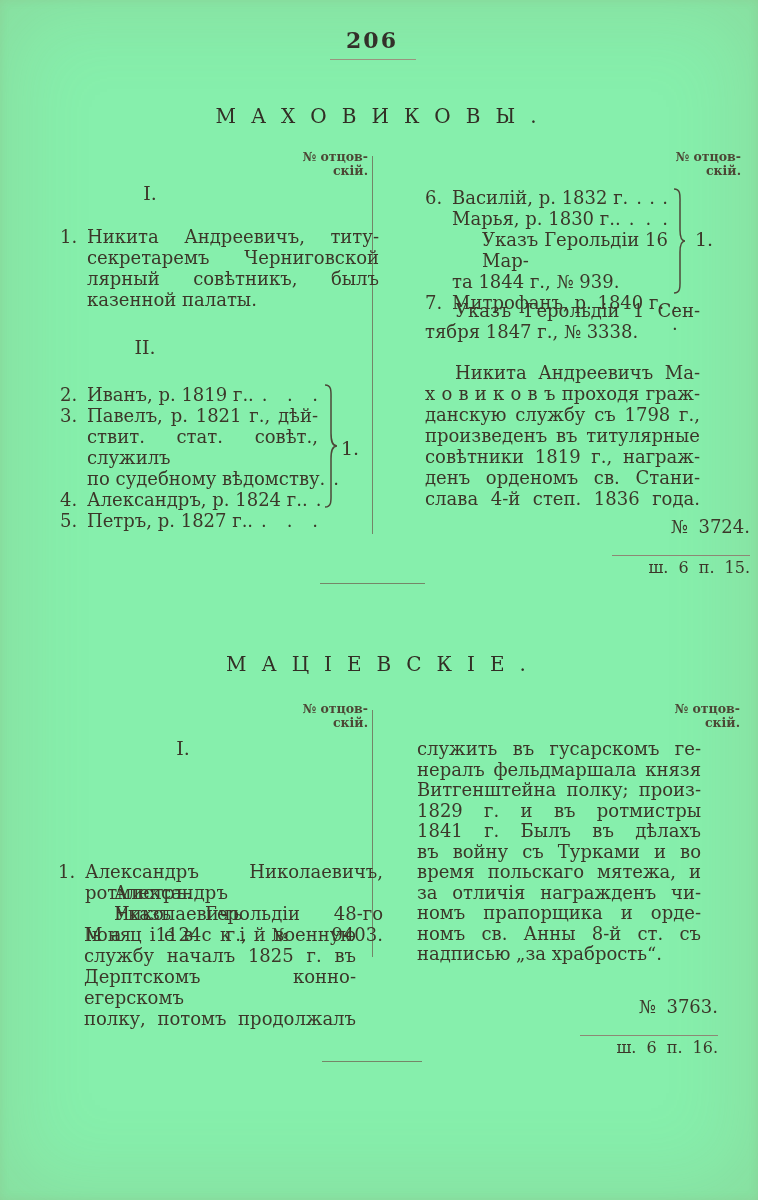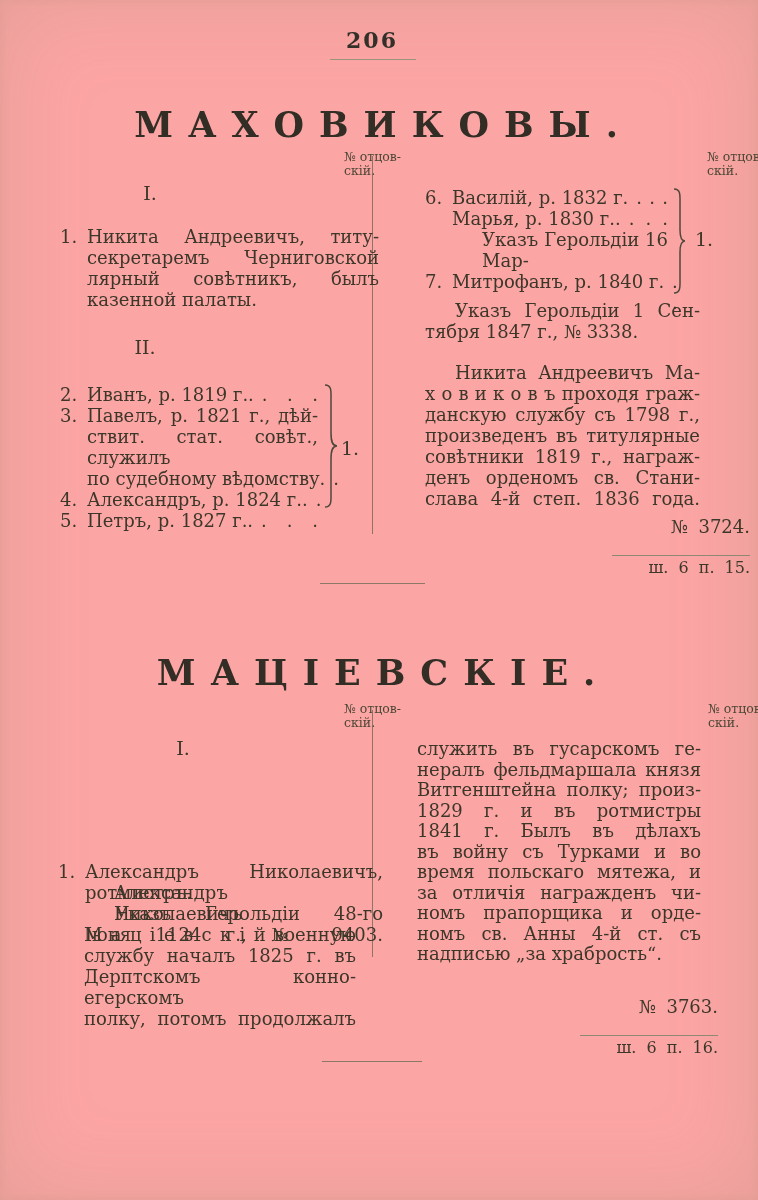--- a/index.html
+++ b/index.html
@@ -1,27 +1,27 @@
 <!DOCTYPE html>
 <html><head>
 <meta charset="utf-8">
 <style>
   html,body{margin:0;padding:0;background:#e7e4d4;}
   .page{
     position:relative;width:758px;height:1200px;overflow:hidden;
-    background:#fca5a5;
+    background:#86efac;
     box-shadow:inset 0 0 80px 12px rgba(148,138,98,0.18), inset 0 0 10px rgba(148,138,98,0.15);
     font-family:"DejaVu Serif","Liberation Serif",serif;
     color:#3c3729;
   }
   .abs{position:absolute;}
   .pagenum{left:0;top:27px;width:744px;text-align:center;font-size:22px;font-weight:bold;letter-spacing:2px;color:#33302a;}
   .pn-rule{left:330px;top:59px;width:86px;height:1px;background:#9a947e;}
-  .title{left:0;width:752px;text-align:center;font-size:35px;font-weight:bold;letter-spacing:15px;padding-left:15px;box-sizing:border-box;color:#322e25;}
-  .colhead{font-size:12.5px;line-height:14px;font-weight:normal;color:#4c4735;text-align:left;margin-left:44px;}
+  .title{left:0;width:752px;text-align:center;font-size:20px;font-weight:normal;letter-spacing:15px;padding-left:15px;box-sizing:border-box;color:#322e25;}
+  .colhead{font-size:12.5px;line-height:14px;font-weight:bold;color:#4c4735;text-align:right;}
   .roman{font-size:19px;text-align:center;}
   .textcol{font-size:18px;line-height:21px;}
   .s2r{line-height:20.5px;}
   .jl{text-align:justify;text-align-last:justify;}
   .ll{text-align:left;}
   .ind{padding-left:30px;}
   .entry{position:relative;padding-left:27px;}
   .enum{position:absolute;left:0;top:0;}
   .dotline{display:flex;}
   .dotline .dt{flex:0 0 auto;}
@@ -109,20 +109,21 @@
       <span class="enum">6.</span>
       <div class="dotline">
           <span class="dt">Василій, р. 1832 г.</span>
           <span class="dots">. . .</span>
         </div>
       <div class="dotline">
           <span class="dt">Марья, р. 1830 г..</span>
           <span class="dots">. . .</span>
         </div>
       <div class="jl ind">Указъ Герольдіи 16 Мар-</div>
+      <div class="ll">та 1844 г., № 939.</div>
     </div>
     <div class="entry">
       <span class="enum">7.</span>
       <div class="dotline">
           <span class="dt">Митрофанъ, р. 1840 г.</span>
           <span class="dots">. .</span>
         </div>
     </div>
   </div>
 
@@ -187,21 +188,21 @@
   <div class="abs textcol s2r" style="left:417px;top:739px;width:284px">
     <div class="jl">служить въ гусарскомъ ге-</div>
     <div class="jl">нералъ фельдмаршала князя</div>
     <div class="jl">Витгенштейна полку; произ-</div>
     <div class="jl">1829 г. и въ ротмистры</div>
     <div class="jl">1841 г. Былъ въ дѣлахъ</div>
     <div class="jl">въ войну съ Турками и во</div>
     <div class="jl">время польскаго мятежа, и</div>
     <div class="jl">за отличія награжденъ чи-</div>
     <div class="jl">номъ прапорщика и орде-</div>
-    <div class="jl">номъ св. Анны 4-й ст. съ</div>
+    <div class="jl">номъ св. Анны 8-й ст. съ</div>
     <div class="ll">надписью „за храбрость“.</div>
   </div>
 
   <div class="abs refblock" style="left:580px;top:996px;width:138px">
     <div class="docnum">№ 3763.</div>
     <div class="shelf">ш. 6 п. 16.</div>
   </div>
 
   <div class="abs rule" style="left:322px;top:1061px;width:100px"></div>
 

